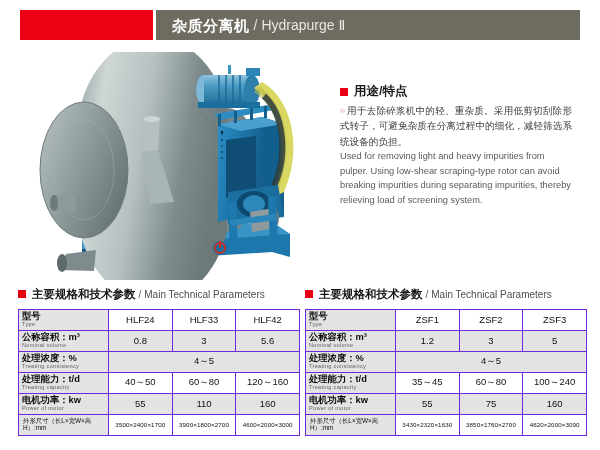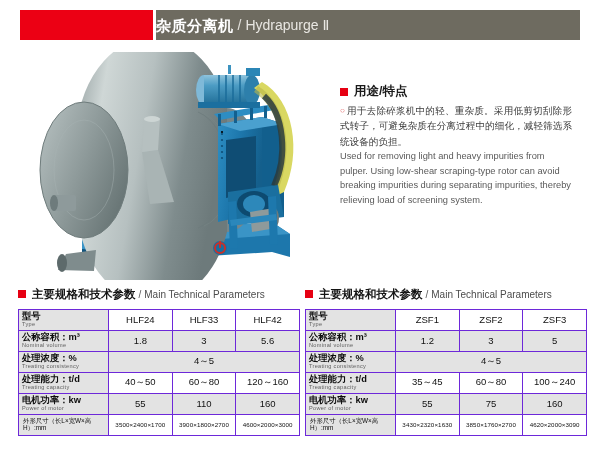--- a/index.html
+++ b/index.html
@@ -9,21 +9,21 @@
     background: #ffffff;
     font-family: "Liberation Sans", "DejaVu Sans", sans-serif;
     overflow: hidden;
   }
   #page { position: relative; width: 600px; height: 450px; background:#fff; }
 
   
   .header { position:absolute; left:20px; top:10px; width:560px; height:30px; display:flex; }
   .header-red { width:133px; height:30px; background:#ec0014; flex:none; }
   .header-gap { width:3px; flex:none; background:#fff; }
-  .header-gray { flex:1; height:30px; background:#6e6b60; display:flex; align-items:center; }
+  .header-gray { flex:1; height:30px; background:#6e6b60; display:flex; align-items:center; padding-left:16px; }
   .title-cn { color:#ffffff; font-size:15px; font-weight:bold; letter-spacing:0.5px; line-height:1; }
   .title-sep { color:#e3e1dc; font-size:14px; margin:0 4px; line-height:1; }
   .title-en { color:#e9e7e2; font-size:14px; line-height:1; }
 
   
   .photo { position:absolute; left:22px; top:52px; width:320px; height:228px; }
   .photo svg { display:block; }
 
   
   .desc { position:absolute; left:340px; top:85px; width:232px; }
@@ -216,21 +216,21 @@
           </td>
           <td class="val">HLF24</td>
           <td class="val">HLF33</td>
           <td class="val">HLF42</td>
         </tr>
         <tr class="shade">
           <td class="lbl">
             <span class="lbl-cn">公称容积：m³</span>
             <span class="lbl-en">Nominal  volume</span>
           </td>
-          <td class="val">1.8</td>
+          <td class="val">0.8</td>
           <td class="val">3</td>
           <td class="val">5.6</td>
         </tr>
         <tr class="shade">
           <td class="lbl">
             <span class="lbl-cn">处理浓度：%</span>
             <span class="lbl-en">Treating  consistency</span>
           </td>
           <td class="val" colspan="3">4～5</td>
         </tr>

